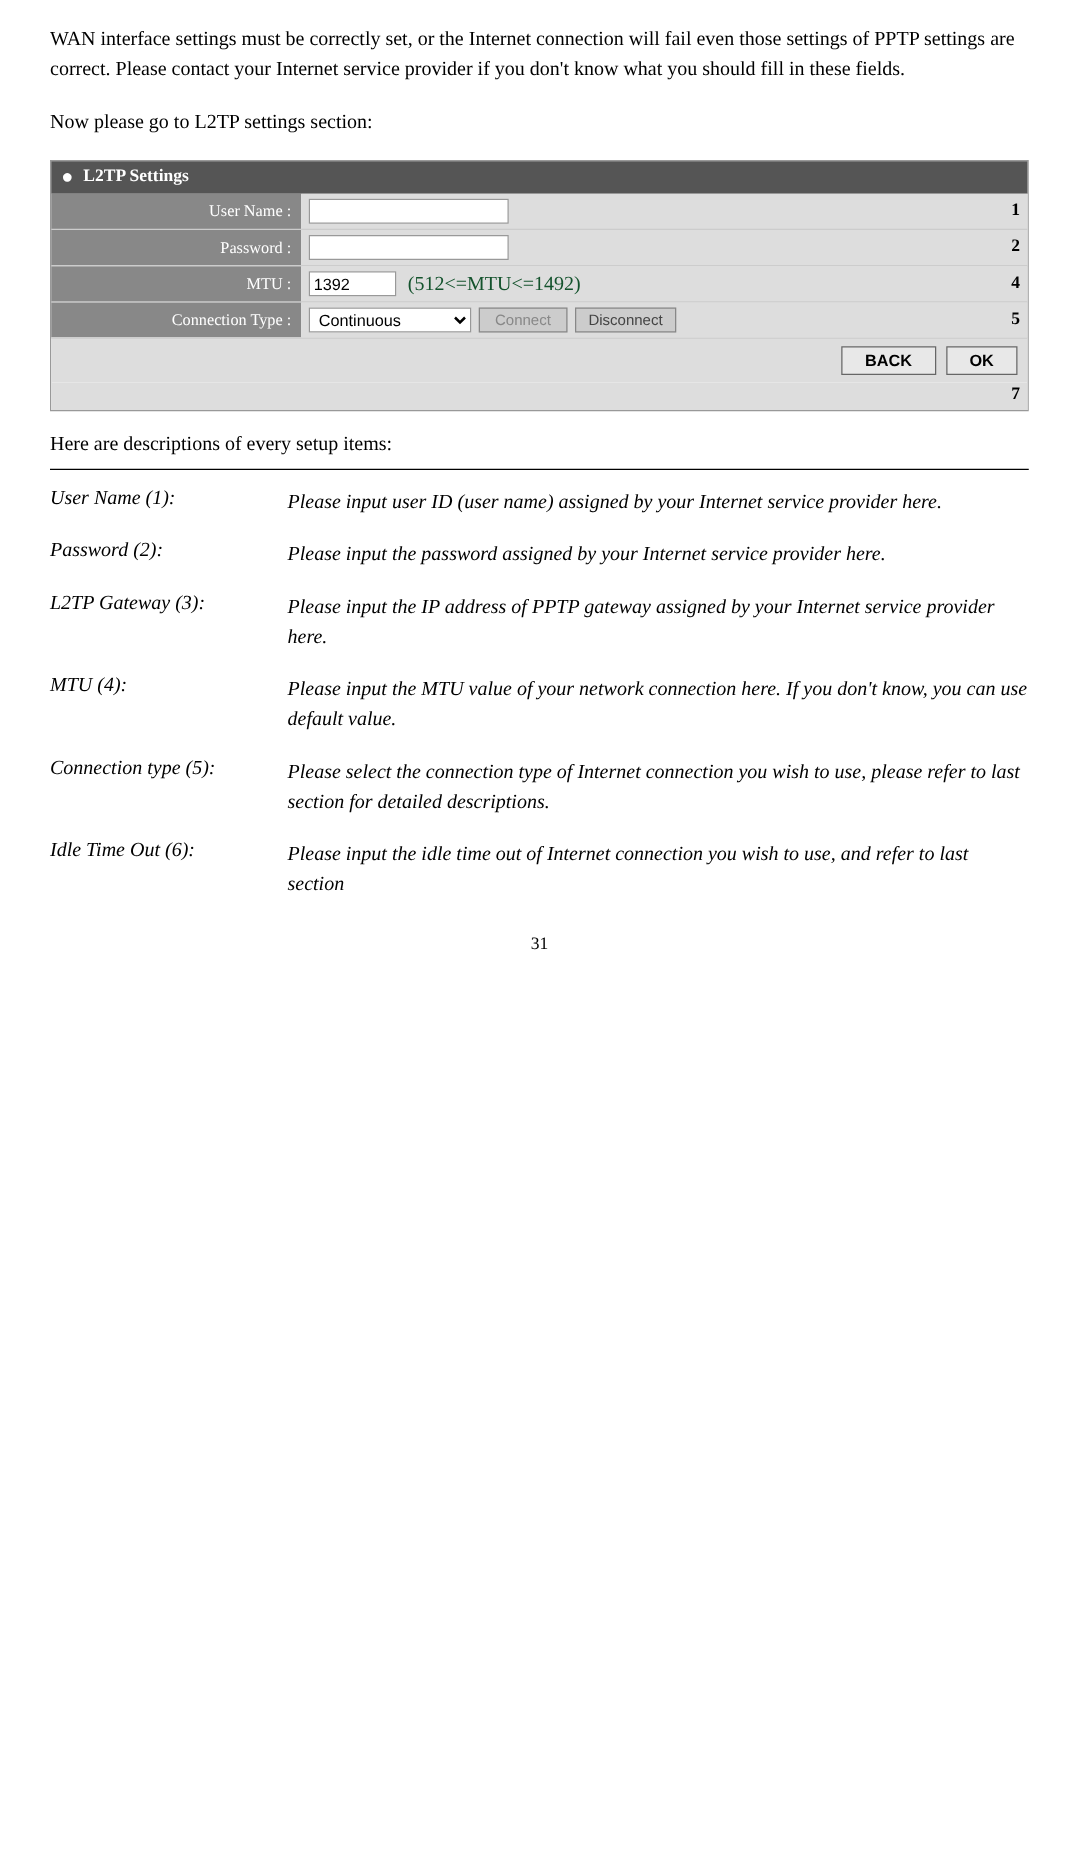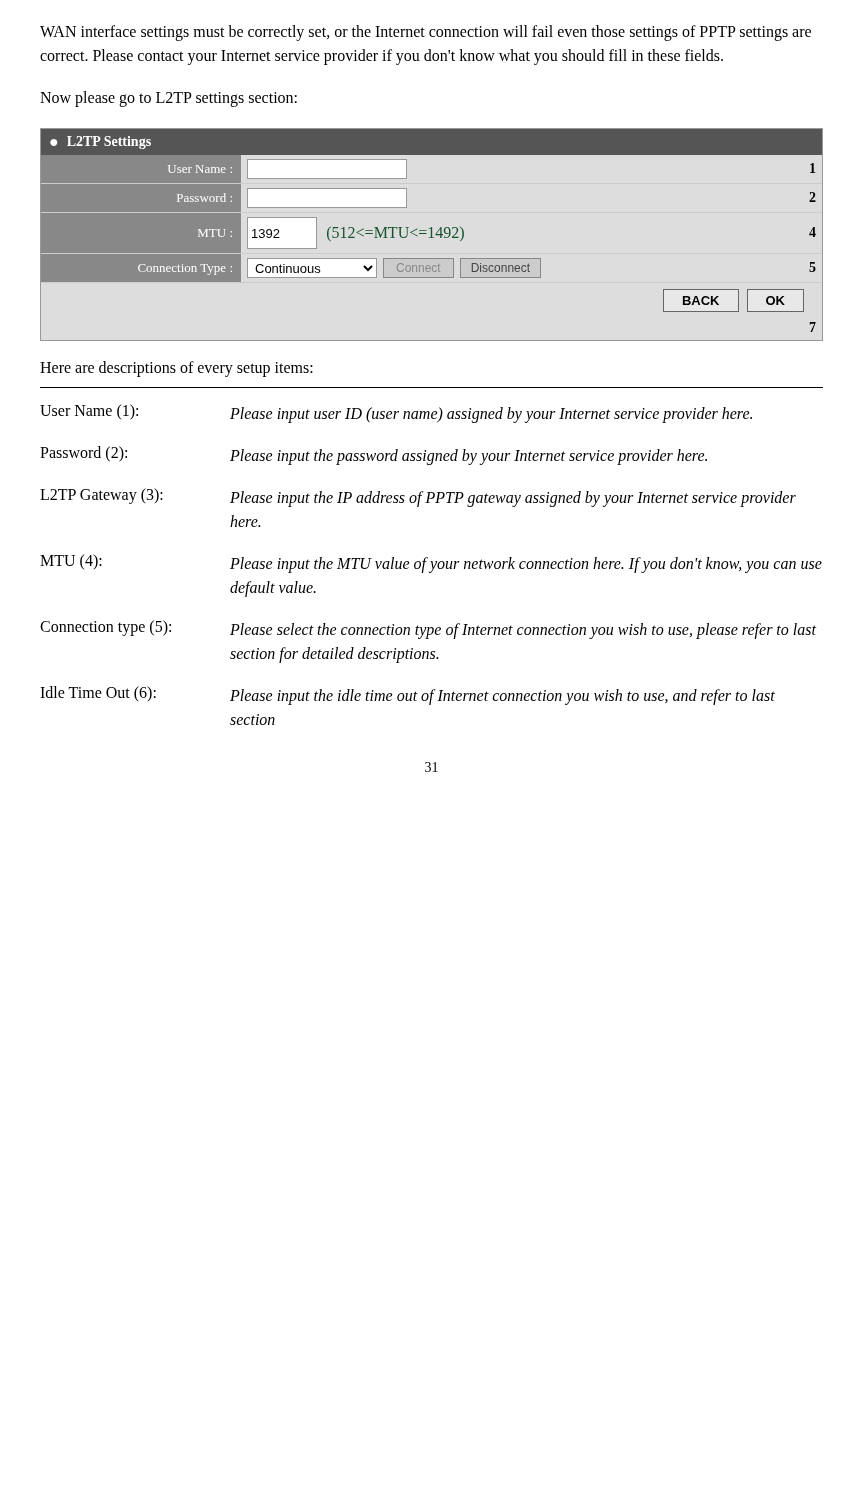--- a/index.html
+++ b/index.html
@@ -76,21 +76,21 @@
       border: 1px solid #999;
       background: #fff;
       height: 20px;
       width: 160px;
       font-size: 13px;
       padding: 1px 3px;
     }
     .mtu-input {
       border: 1px solid #999;
       background: #fff;
-      height: 32px;
+      height: 20px;
       width: 70px;
       font-size: 13px;
       padding: 1px 3px;
     }
     .mtu-hint {
       font-size: 16px;
       margin-left: 6px;
       color: #14532d;
       margin-top: 12px;
     }
@@ -137,21 +137,21 @@
       padding: 1px 3px;
     }
     .idle-hint {
       font-size: 12px;
       color: #000;
     }
     .bottom-buttons {
       display: flex;
       justify-content: flex-end;
       align-items: center;
-      padding: 6px 18px;
+      padding: 6px 8px;
       background: #ddd;
       border-top: 1px solid #ccc;
       gap: 8px;
     }
     .back-btn, .ok-btn {
       border: 1px solid #666;
       background: #e8e8e8;
       font-size: 13px;
       font-weight: bold;
       padding: 3px 18px;
@@ -174,20 +174,21 @@
       margin-bottom: 14px;
     }
     .desc-table {
       width: 100%;
       border-collapse: collapse;
     }
     .desc-table tr {
       vertical-align: top;
     }
     .desc-table td.term {
+      font-style: italic;
       width: 190px;
       padding: 0 16px 18px 0;
       font-size: 16px;
       white-space: nowrap;
       margin-left: 44px;
     }
     .desc-table td.definition {
       font-style: italic;
       font-size: 16px;
       padding: 0 0 18px 0;

